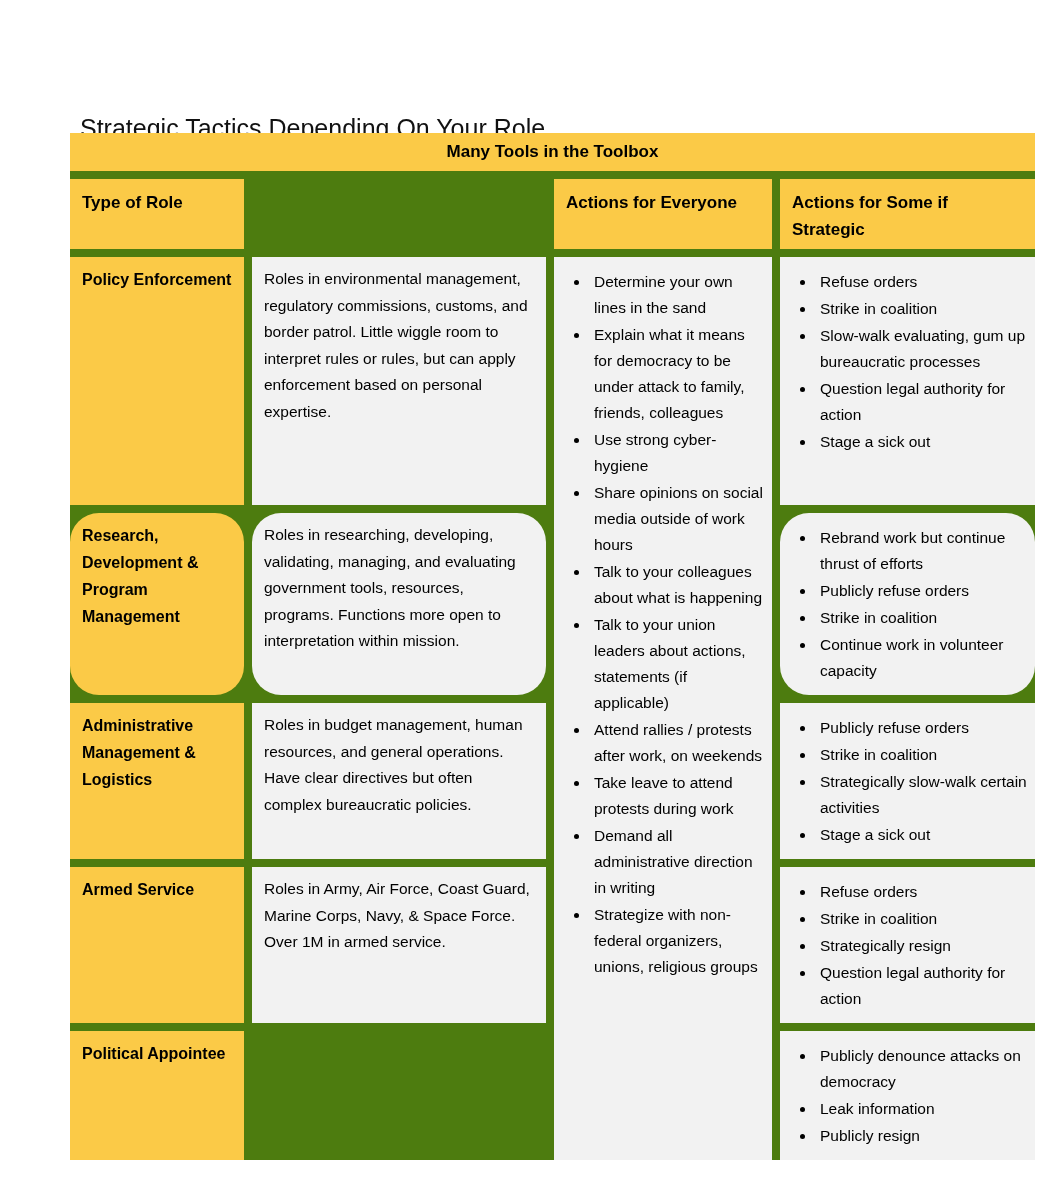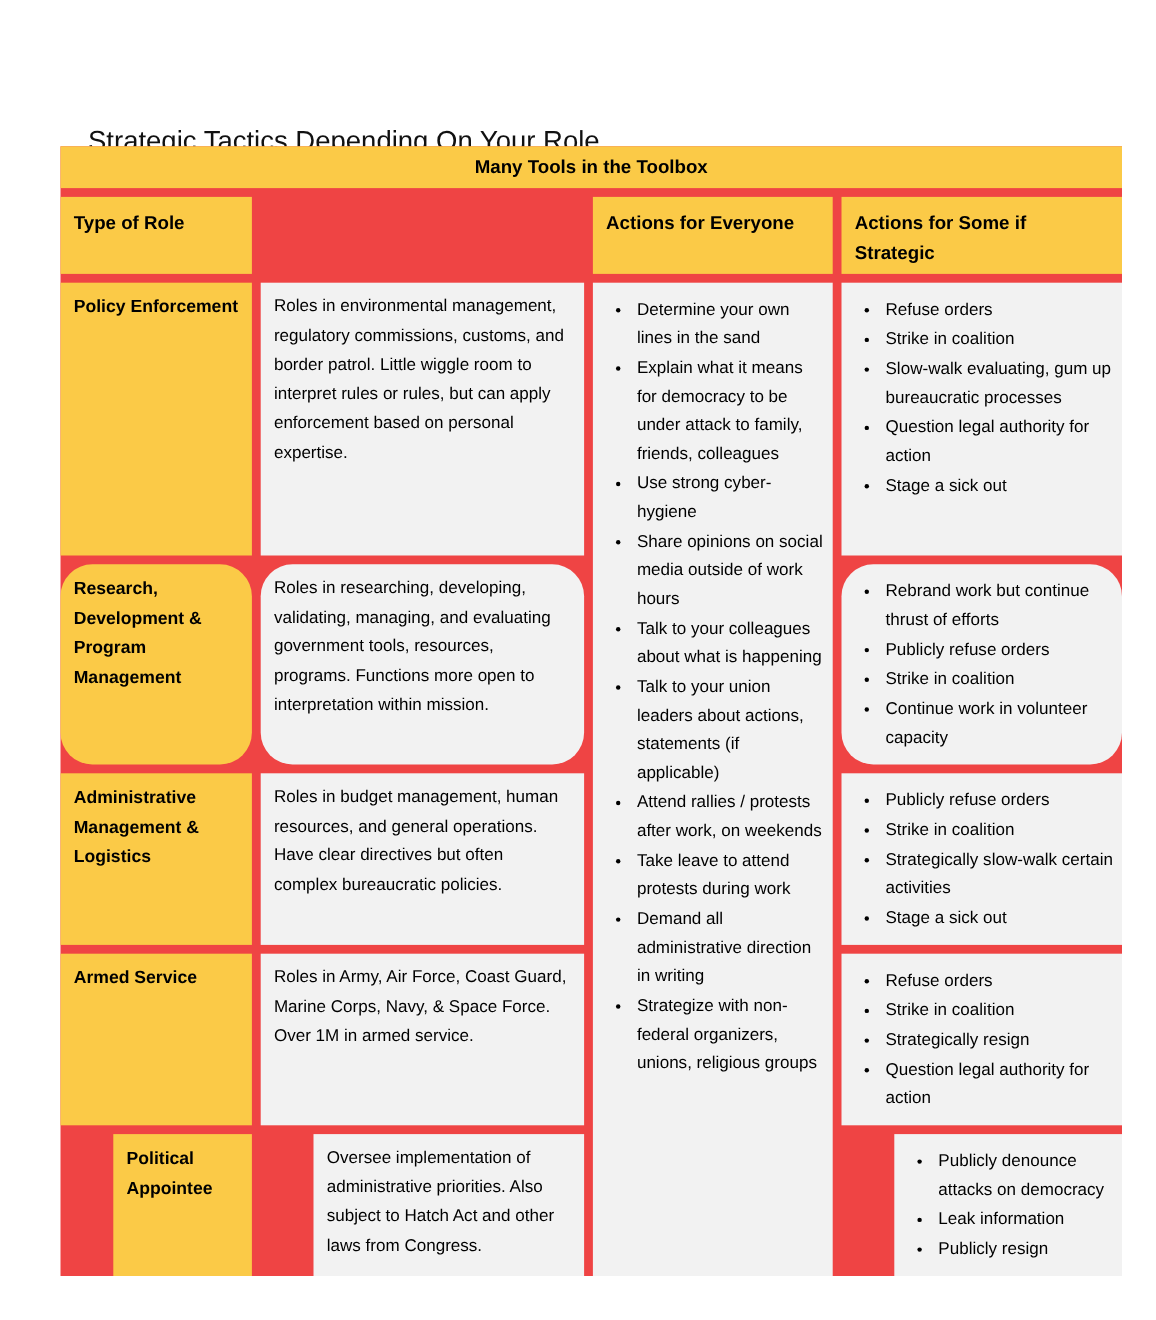--- a/index.html
+++ b/index.html
@@ -16,28 +16,28 @@
     position: absolute;
     left: 80px;
     top: 76px;
     font-size: 25px;
     font-weight: 400;
     color: #111111;
     margin-top: 38px;
   }
   .toolbox-table {
     position: absolute;
-    left: 55px;
+    left: 70px;
     top: 133px;
     width: 965px;
     display: grid;
     grid-template-columns: 174px 294px 218px 255px;
     grid-template-rows: 38px 70px minmax(248px,auto) minmax(169px,auto) minmax(151px,auto) minmax(149px,auto) minmax(119px,auto);
     gap: 8px;
-    background: #ef4444;
+    background: #4d7c0f;
   }
   .cell { overflow: hidden; }
   .banner {
     grid-column: 1 / -1;
     grid-row: 1;
     background: var(--accent);
     display: flex;
     align-items: center;
     justify-content: center;
     font-weight: 700;
@@ -74,21 +74,21 @@
   }
   .everyone-cell {
     grid-column: 3;
     grid-row: 3 / span 5;
   }
   .strategic-cell { grid-column: 4; }
   .row-3 { grid-row: 3; }
   .row-4 { grid-row: 4; border-radius: 29px; }
   .row-5 { grid-row: 5; }
   .row-6 { grid-row: 6; }
-  .row-7 { grid-row: 7; margin-left: 48px; }
+  .row-7 { grid-row: 7; }
   .actions-cell ul {
     list-style: disc;
     padding-left: 30px;
     margin-top: 2px;
   }
   .actions-cell li {
     padding-left: 4px;
     margin-bottom: 1px;
   }
 </style>
@@ -159,21 +159,20 @@
   <div class="cell actions-cell strategic-cell row-6">
     <ul>
         <li>Refuse orders</li>
         <li>Strike in coalition</li>
         <li>Strategically resign</li>
         <li>Question legal authority for action</li>
       </ul>
   </div>
 
   <div class="cell role-cell row-7">Political Appointee</div>
-  <div class="cell desc-cell row-7">Oversee implementation of administrative priorities. Also subject to Hatch Act and other laws from Congress.</div>
   <div class="cell actions-cell strategic-cell row-7">
     <ul>
         <li>Publicly denounce attacks on democracy</li>
         <li>Leak information</li>
         <li>Publicly resign</li>
       </ul>
   </div>
 
 </div>
 

